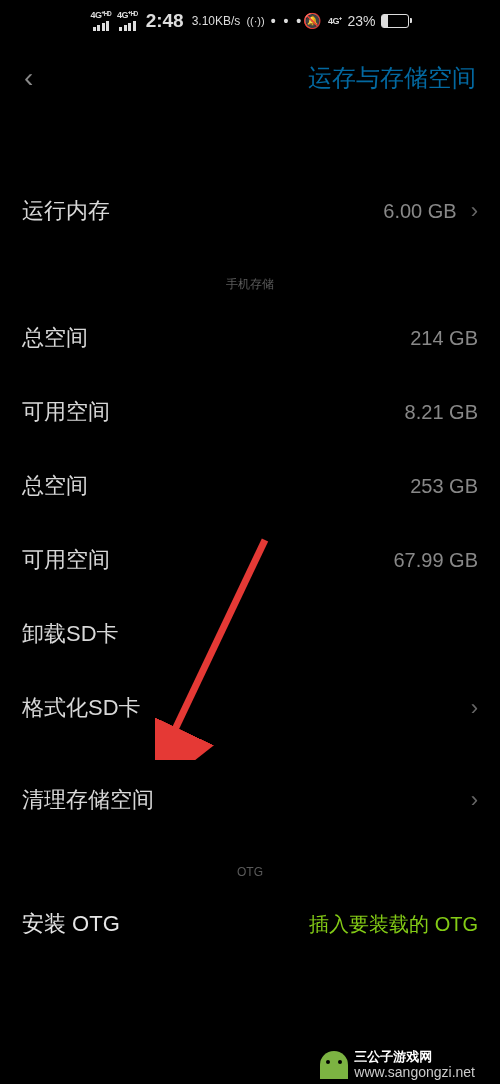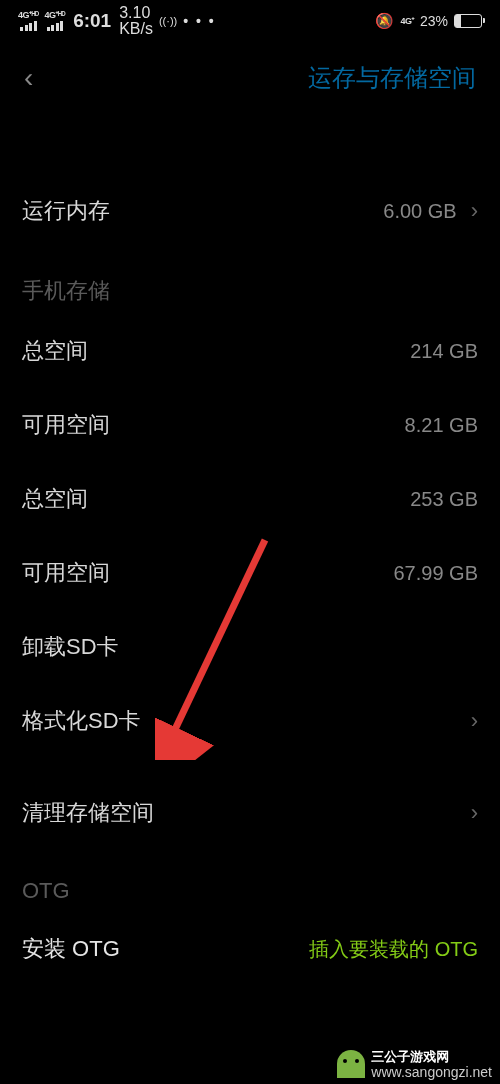--- a/index.html
+++ b/index.html
@@ -13,21 +13,21 @@
       background: #000;
       color: #fff;
       font-family: -apple-system, "Helvetica Neue", Arial, sans-serif;
       position: relative;
       overflow: hidden;
     }
     .status-bar {
       height: 42px;
       display: flex;
       align-items: center;
-      justify-content: space-between;
+      justify-content: center;
       padding: 0 18px;
       font-size: 14px;
       color: #ddd;
     }
     .status-left {
       display: flex;
       align-items: center;
       gap: 6px;
     }
     .status-right {
@@ -60,23 +60,22 @@
     .sig-bars span:nth-child(2){height:6px}
     .sig-bars span:nth-child(3){height:8px}
     .sig-bars span:nth-child(4){height:10px}
     .clock {
       font-size: 19px;
       font-weight: 600;
       margin: 0 2px;
     }
     .speed-block {
       display: flex;
-      flex-direction: column;
       line-height: 1;
-      font-size: 16px;
+      font-size: 12px;
     }
     .dots-more {
       letter-spacing: 2px;
       font-weight: bold;
     }
     .battery {
       width: 28px;
       height: 14px;
       border: 1.5px solid #ddd;
       border-radius: 3px;
@@ -116,22 +115,23 @@
       text-align: right;
       font-size: 24px;
       font-weight: 500;
       color: #0369a1;
     }
     .content {
       padding-top: 20px;
     }
     .section-header {
       padding: 28px 22px 8px;
-      font-size: 22px;
+      font-size: 12px;
       color: #5a5a5a;
+      text-align: center;
     }
     .row {
       display: flex;
       align-items: center;
       justify-content: space-between;
       padding: 22px 22px;
       min-height: 72px;
     }
     .row-label {
       font-size: 22px;
@@ -161,23 +161,24 @@
     .arrow-annotation {
       position: absolute;
       left: 155px;
       top: 530px;
       width: 120px;
       height: 230px;
       pointer-events: none;
     }
     .watermark {
       position: absolute;
-      right: 0;
+      right: 17px;
       bottom: 0;
       display: flex;
+      align-items: center;
       gap: 6px;
       background: rgba(0,0,0,0.3);
       padding: 4px 8px;
     }
     .wm-logo {
       width: 28px;
       height: 28px;
       background: #7cb342;
       border-radius: 50% 50% 0 0;
       position: relative;
@@ -219,21 +220,21 @@
     </div>
     <div class="sig-block">
       <div class="sig-label">4G⁺ᴴᴰ</div>
       <div class="sig-bars">
           <span></span>
           <span></span>
           <span></span>
           <span></span>
         </div>
     </div>
-    <div class="clock">6:01</div>
+    <div class="clock">2:48</div>
     <div class="speed-block">
       <span>3.10</span>
       <span>KB/s</span>
     </div>
     <span style="font-size:11px">((·))</span>
     <span class="dots-more">• • •</span>
   </div>
   <div class="status-right">
     <span style="font-size:15px">🔕</span>
     <div class="sig-block">

